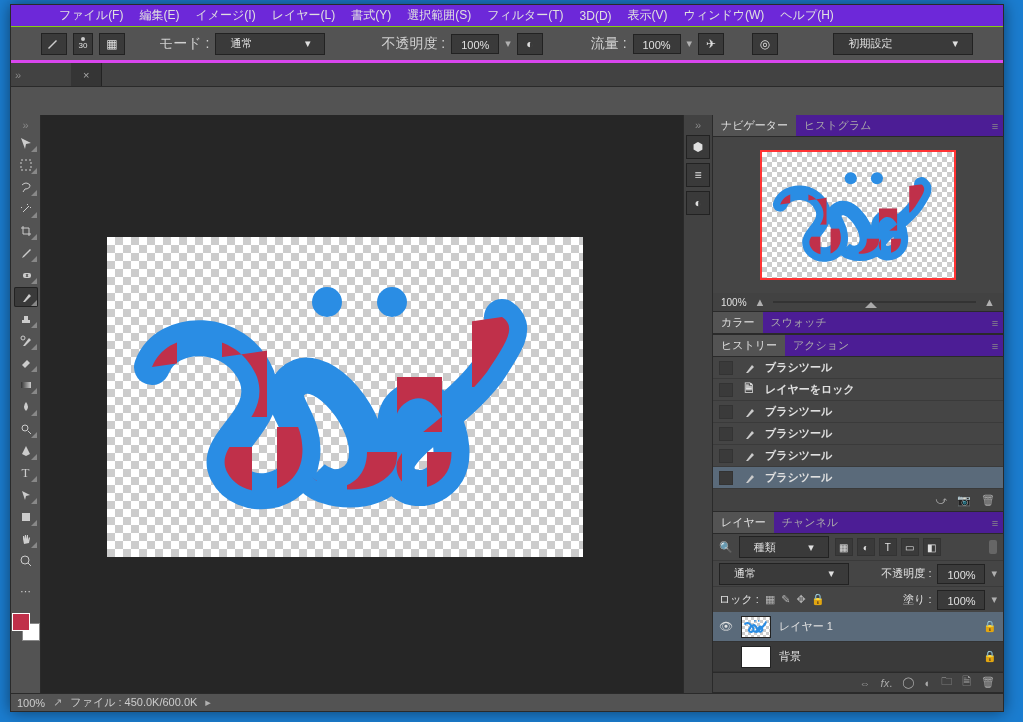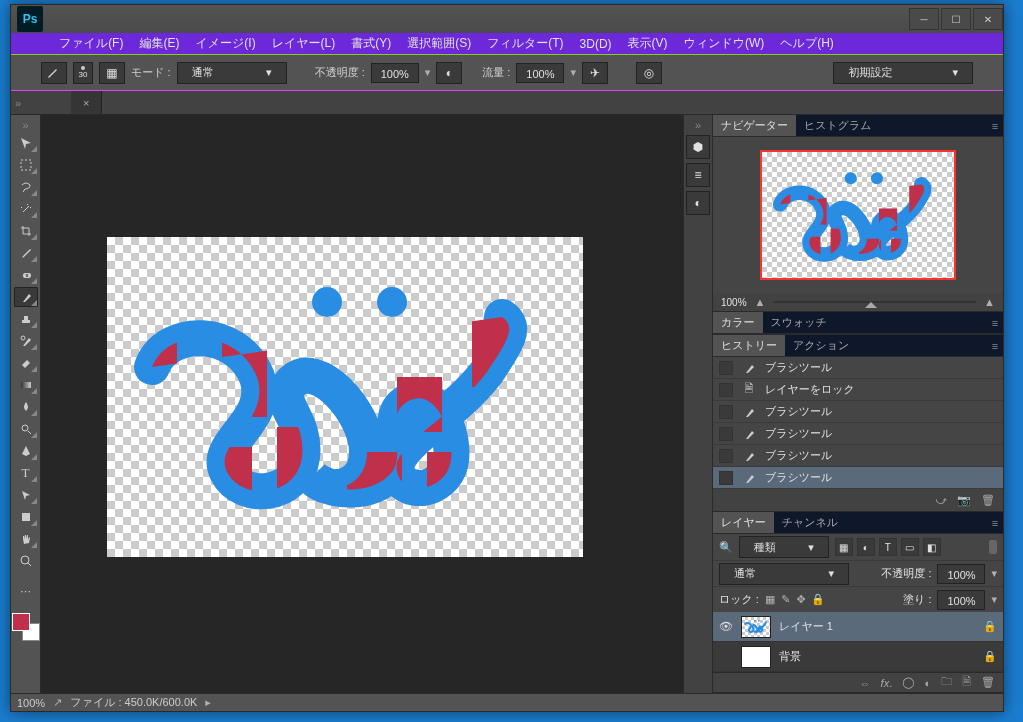--- a/index.html
+++ b/index.html
@@ -8,26 +8,26 @@
 
 .window { position: absolute; left: 10px; top: 4px; width: 994px; height: 708px; background: #535353; border: 1px solid #2a2a2a; box-shadow: 0 0 15px rgba(0,0,0,0.5); }
 .titlebar { height: 28px; background: linear-gradient(#535353,#4a4a4a); display: flex; align-items: center; }
 .ps-logo { width: 26px; height: 26px; margin: 0 6px; display:flex; align-items:center; justify-content:center; background:#001d26; color:#31c5f0; font-weight:bold; font-size:12px; border-radius:2px; }
 .win-btns { margin-left: auto; display:flex; }
 .win-btn { width: 30px; height: 22px; display:flex; align-items:center; justify-content:center; border:1px solid #333; background:#4a4a4a; margin-left:2px; color:#ccc; font-size:10px; }
 
 .menubar { height: 22px; background: #6d28d9; display:flex; align-items:center; padding-left: 40px; border-bottom:1px solid #84cc16; }
 .menubar span { padding: 0 8px; color:#e0e0e0; font-size:12px; }
 
-.optionbar { height: 36px; background:#535353; border-bottom:1px solid #d946ef; display:flex; align-items:center; padding:0 30px; gap:6px; }
+.optionbar { height: 36px; background:#535353; border-bottom:3px solid #d946ef; display:flex; align-items:center; padding:0 30px; gap:6px; }
 .opt-dd { height:22px; background:#3a3a3a; border:1px solid #222; padding:0 14px; display:flex; align-items:center; gap:4px; font-size:11px; }
 .brush-chip { width:20px; height:22px; background:#3a3a3a; border:1px solid #222; display:flex; flex-direction:column; align-items:center; justify-content:center; font-size:8px; }
 .brush-chip .dot { width:4px; height:4px; background:#ccc; border-radius:50%; }
 .icon-btn { width:26px; height:22px; background:#3a3a3a; border:1px solid #222; display:flex; align-items:center; justify-content:center; font-size:12px; }
-.opt-label { color:#d0d0d0; font-size:11px; }
+.opt-label { color:#d0d0d0; font-size:14px;margin-left:28px; }
 .pct-box { width:48px; height:20px; background:#3a3a3a; border:1px solid #222; text-align:center; line-height:20px; font-size:11px; }
 
 
 .doc-tabbar { height: 24px; background:#424242; display:flex; align-items:stretch; border-bottom:1px solid #2a2a2a; }
 .doc-tab { padding: 0 12px; background:#353535; display:flex; align-items:center; gap:8px; font-size:11px; color:#ccc; border-right:1px solid #222; margin-left: 46px; }
 .doc-tab .x { color:#aaa; }
 .tab-chev { width:14px; display:flex; align-items:center; justify-content:center; color:#888; }
 
 
 .body { position:absolute; top:110px; bottom:18px; left:0; right:0; display:flex; }
@@ -49,36 +49,36 @@
 .art { position:absolute; inset:0; }
 .statusbar { position:absolute; left:0; bottom:0; right:0; height:18px; background:#535353; display:flex; align-items:center; font-size:11px; color:#ccc; padding:0 6px; gap:8px; border-top:1px solid #2a2a2a; }
 
 
 .side-strip { width:30px; background:#424242; border-left:1px solid #2a2a2a; border-right:1px solid #2a2a2a; display:flex; flex-direction:column; align-items:center; padding-top:4px; gap:4px; }
 .side-strip .icon-btn { width:24px; height:24px; background:#3a3a3a; }
 
 
 .panels { width:290px; background:#535353; display:flex; flex-direction:column; }
 .panel { border-bottom:1px solid #2a2a2a; }
-.panel-tabs { height:22px; background:#0f172a; display:flex; align-items:stretch; border-bottom:1px solid #2a2a2a; }
+.panel-tabs { height:22px; background:#4c1d95; display:flex; align-items:stretch; border-bottom:1px solid #2a2a2a; }
 .ptab { padding:0 8px; display:flex; align-items:center; font-size:11px; color:#aaa; }
 .ptab.active { background:#535353; color:#e0e0e0; }
 .ptab-menu { margin-left:auto; width:16px; display:flex; align-items:center; justify-content:center; color:#888; }
 
 
 .nav-body { height:156px; display:flex; justify-content:center; align-items:center; background:#454545; }
 .nav-thumb { width:196px; height:130px; border:2px solid #ff3232; position:relative; }
 .nav-thumb .checker { background-size:10px 10px; background-position:0 0,0 5px,5px -5px,-5px 0; }
 .nav-slider { height:18px; background:#424242; display:flex; align-items:center; padding:0 8px; gap:8px; font-size:10px; }
 .slider-track { flex:1; height:2px; background:#333; position:relative; }
 .slider-thumb { position:absolute; left:45%; top:-5px; width:0; height:0; border:6px solid transparent; border-bottom-color:#aaa; }
 
 
 .hist-body { background:#454545; }
-.hist-item { height:22px; display:flex; align-items:center; padding:0 6px; gap:8px; font-size:11px; border-bottom:1px solid #3a3a3a; }
+.hist-item { height:22px; display:flex; align-items:center; padding:0 6px; gap:8px; font-size:11px; border-bottom:1px solid #3a3a3a;font-weight:bold; }
 .hist-item.selected { background:#5a6a7a; }
 .hist-ck { width:14px; height:14px; border:1px solid #333; background:#3a3a3a; }
 .hist-icon { width:16px; height:14px; display:flex; align-items:center; justify-content:center; }
 .hist-footer { height:22px; background:#424242; display:flex; justify-content:flex-end; align-items:center; gap:10px; padding:0 8px; color:#aaa; }
 
 
 .layer-filter { height:26px; display:flex; align-items:center; padding:0 6px; gap:6px; background:#454545; }
 .layer-row { height:26px; display:flex; align-items:center; padding:0 6px; gap:6px; background:#454545; border-top:1px solid #3a3a3a; font-size:11px; }
 .layer-list { background:#3a3a3a; }
 .layer-item { height:30px; display:flex; align-items:center; padding:0 6px; gap:8px; border-bottom:1px solid #333; }
@@ -94,28 +94,20 @@
 .filter-icons { display:flex; gap:4px; }
 .filter-icons .fi { width:18px; height:18px; display:flex; align-items:center; justify-content:center; border:1px solid #333; background:#3a3a3a; font-size:10px; }
 
 svg { display:block; }
 </style>
 </head>
 <body>
 
 <div class="window">
 
-  <div class="titlebar">
-    <div class="ps-logo">Ps</div>
-    <div class="win-btns">
-      <div class="win-btn">─</div>
-      <div class="win-btn">☐</div>
-      <div class="win-btn">✕</div>
-    </div>
-  </div>
 
   <div class="menubar">
     <span>ファイル(F)</span>
     <span>編集(E)</span>
     <span>イメージ(I)</span>
     <span>レイヤー(L)</span>
     <span>書式(Y)</span>
     <span>選択範囲(S)</span>
     <span>フィルター(T)</span>
     <span>3D(D)</span>

